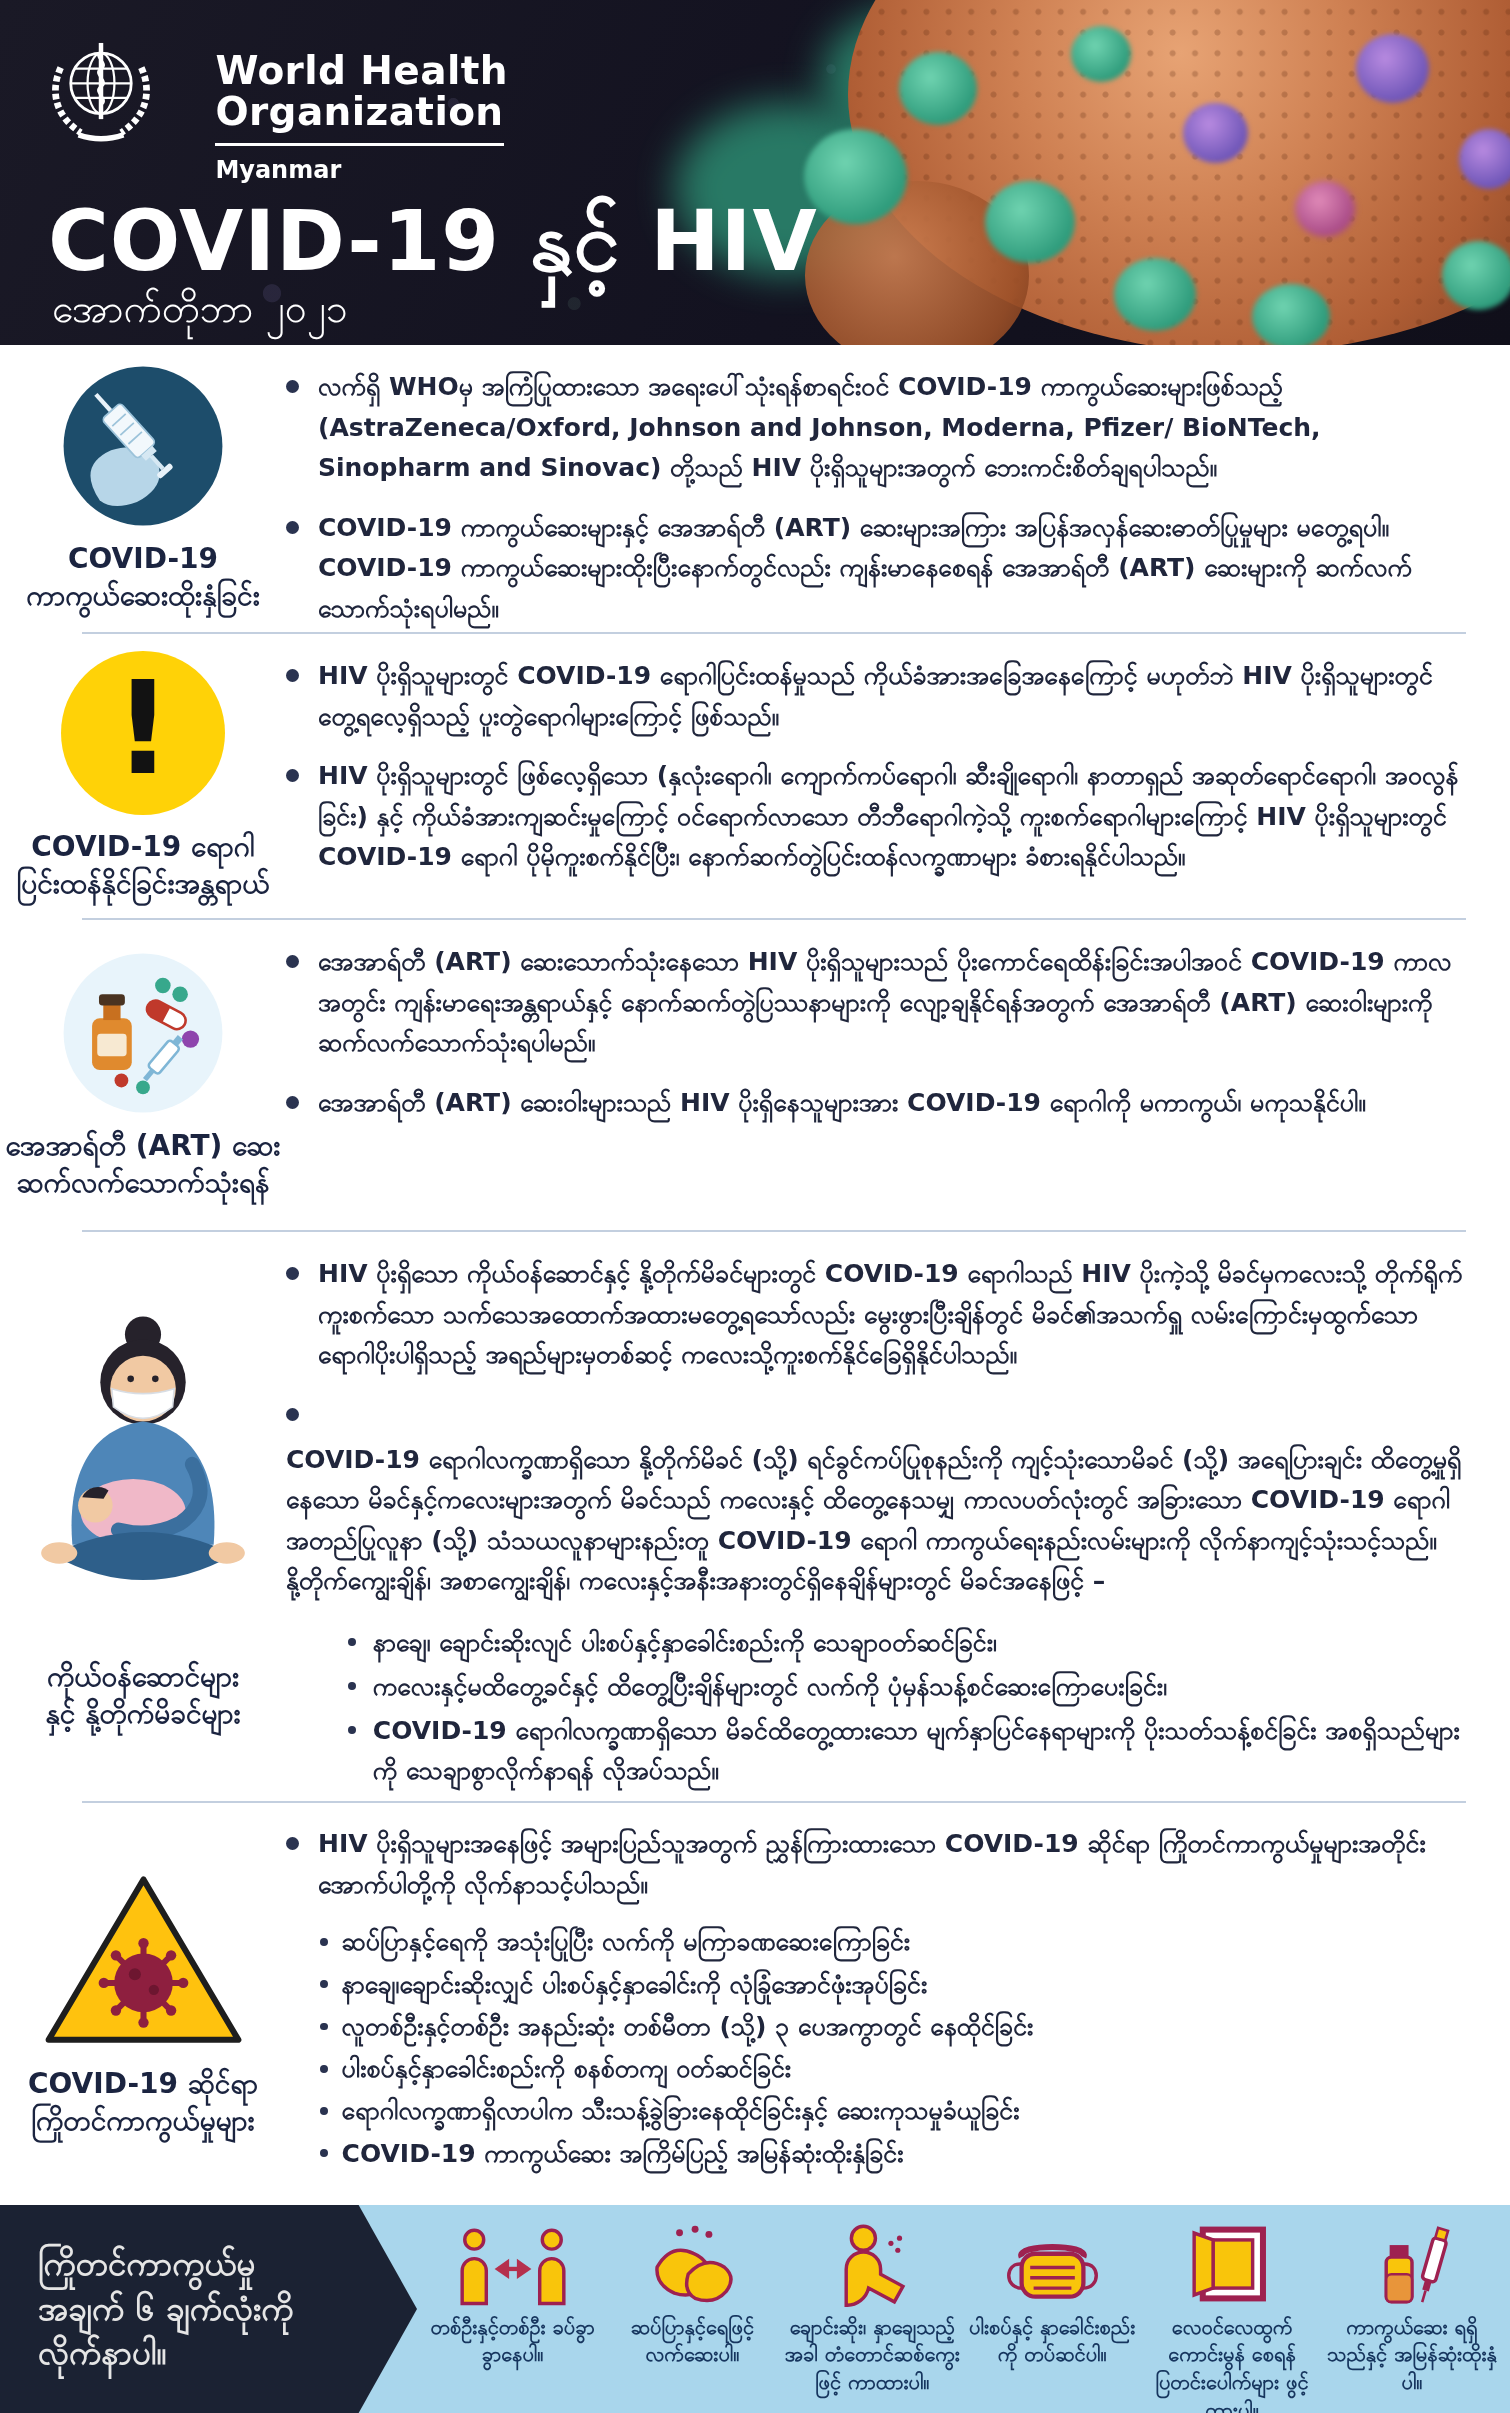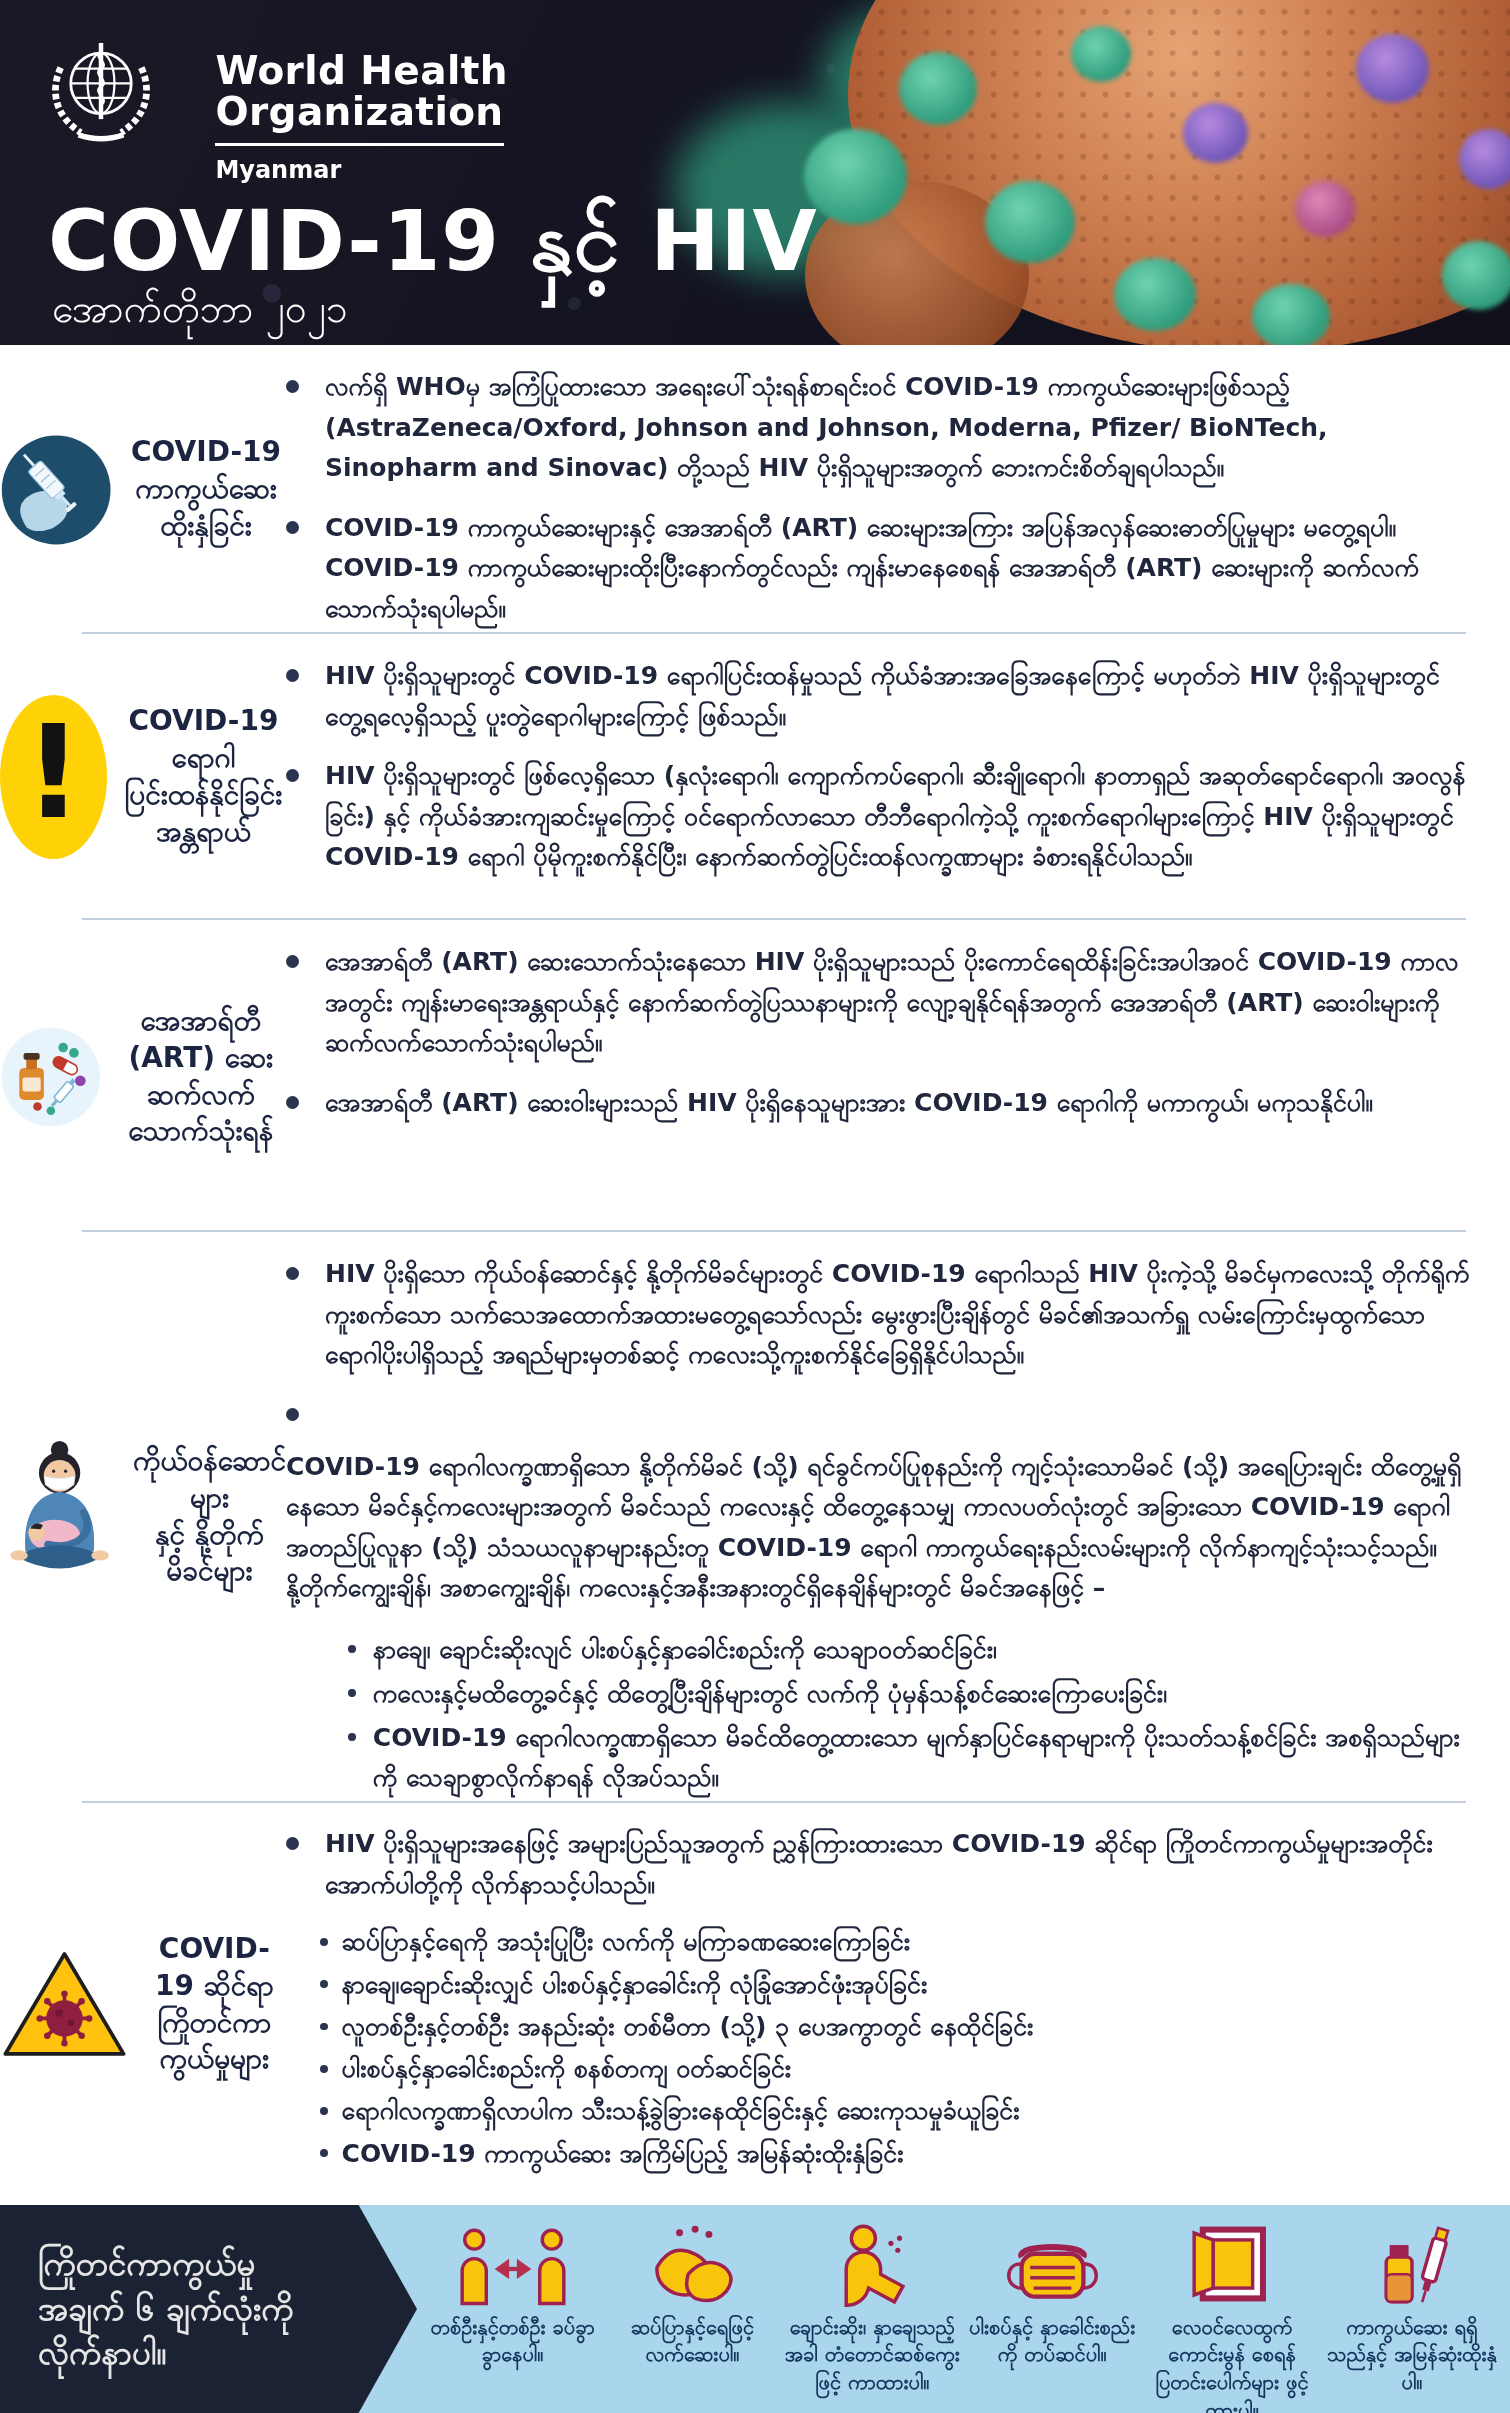--- a/index.html
+++ b/index.html
@@ -36,24 +36,24 @@
   .org-line{font-size:39px;font-weight:700;line-height:1.07;letter-spacing:0.4px;}
   .org-rule{width:289px;height:2.6px;background:#ffffff;margin:10.3px 0 10.3px 0;}
   .country{font-size:24px;font-weight:700;}
   .page-title{position:absolute;left:48px;top:188px;font-size:83px;font-weight:800;letter-spacing:0.9px;}
   .page-subtitle{position:absolute;left:52px;top:284px;font-size:39px;font-weight:500;}
 
   
   .content{flex:1;position:relative;overflow:hidden;background:#fff;}
   .sep{position:absolute;left:82px;right:45px;height:1.7px;background:#c3cfdf;}
   .section{position:absolute;left:0;right:0;display:flex;box-sizing:border-box;overflow:hidden;}
-  .icol{width:286px;flex:none;display:flex;flex-direction:row;align-items:center;justify-content:center;gap:13.8px;padding-top:2px;}
+  .icol{width:286px;flex:none;display:flex;flex-direction:column;align-items:center;justify-content:center;gap:13.8px;padding-top:2px;}
   .caption{text-align:center;font-size:28px;font-weight:700;color:#1b2440;line-height:1.32;}
   .tcol{flex:1;padding:8.6px 40px 0 0;}
-  .bullet{display:flex;gap:26px;margin:13.8px 0 19px 0;}
+  .bullet{display:flex;gap:19px;margin:13.8px 0 19px 0;}
   .dot{width:13px;height:13px;border-radius:50%;background:#2a3350;flex:none;margin-top:13px;}
   .btext{font-size:25px;font-weight:600;color:#20263c;line-height:1.62;}
   .sublist{margin:3.4px 0 0 62px;}
   .subbullet{display:flex;gap:17px;margin:3.4px 0;}
   .sdot{width:7.8px;height:7.8px;border-radius:50%;background:#2a3350;flex:none;margin-top:15.5px;}
   .itemlist{margin:19px 0 0 34px;}
   .item{display:flex;gap:13.8px;margin:6px 0;}
   .idot{width:7.8px;height:7.8px;border-radius:50%;background:#2a3350;flex:none;margin-top:13.8px;}
   .itext{font-size:25px;font-weight:600;color:#20263c;line-height:1.45;}
 

